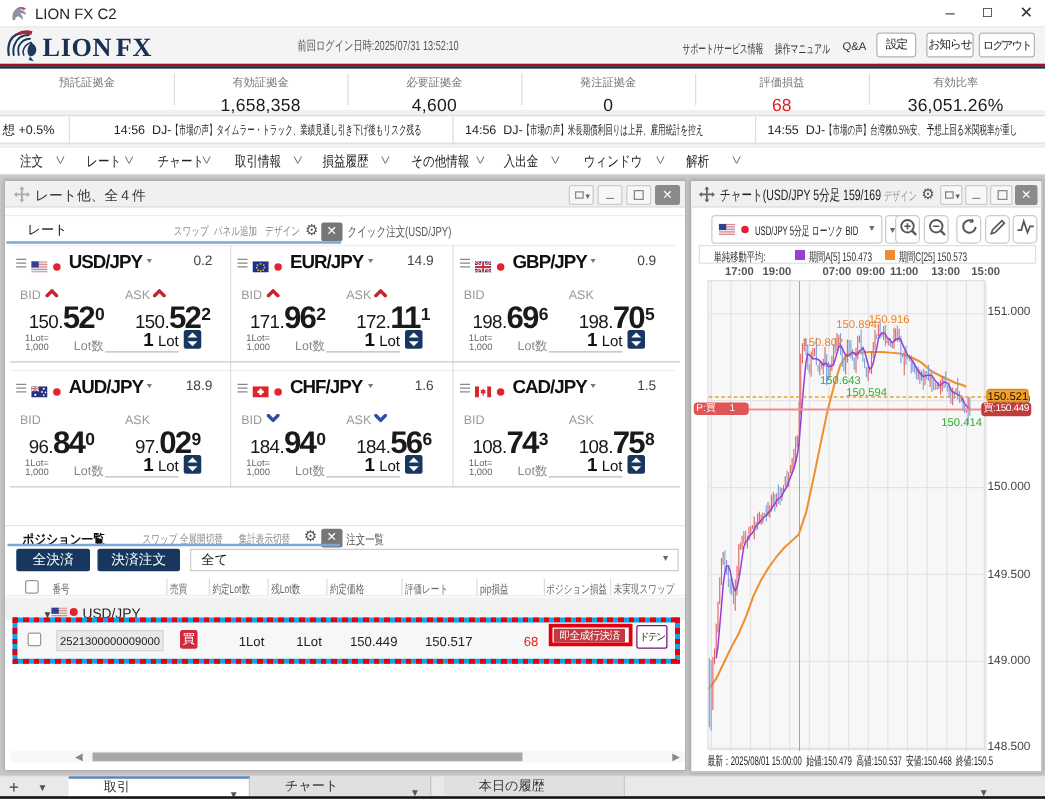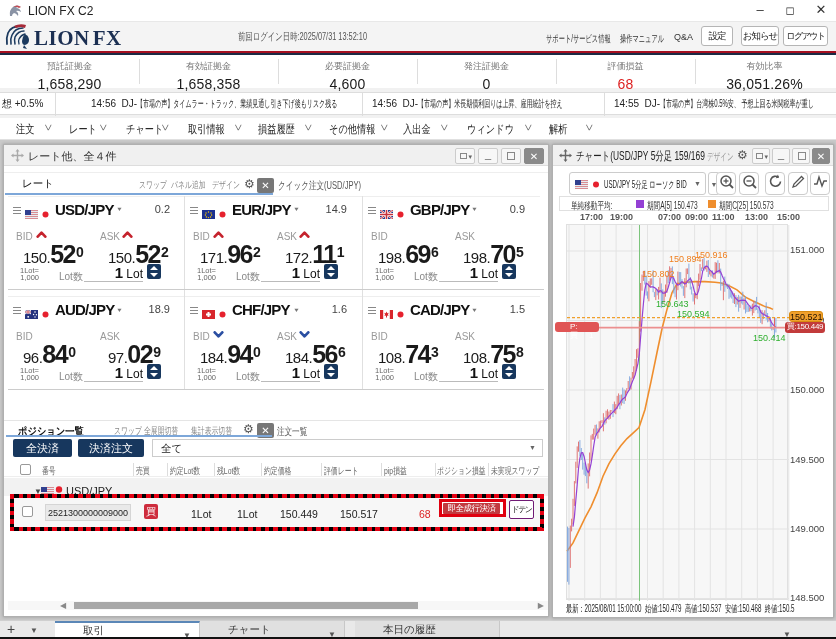--- a/index.html
+++ b/index.html
@@ -78,21 +78,21 @@
 #pos .plink{position:absolute;top:4px;font-size:9.5px;color:#888;white-space:nowrap;display:inline-block;transform:scaleX(.72);transform-origin:0 50%;}
 #pos .blue2{position:absolute;left:2px;top:14px;width:266px;height:2px;background:#7da7d9;}
 .navybtn{position:absolute;height:18px;background:#17375e;color:#fff;font-size:11px;text-align:center;border-radius:2px;line-height:18px;}
 #pos .sel{position:absolute;left:148px;top:19px;width:391px;height:18px;border:1px solid #ccc;background:#fff;font-size:10.5px;color:#222;line-height:16px;padding-left:8px;}
 #pos .sel i{position:absolute;right:6px;top:0px;font-style:normal;font-size:7px;color:#666;}
 #pos .thead{position:absolute;left:0;top:42px;width:544px;height:15px;background:#fff;border-bottom:1px solid #eee;}
 #pos .thead span{position:absolute;top:3px;font-size:9.5px;color:#666;white-space:nowrap;display:inline-block;transform:scaleX(.72);transform-origin:0 50%;}
 #pos .thead .csep{position:absolute;top:1px;width:1px;height:13px;background:#ddd;transform:none;}
 .cb{position:absolute;width:11px;height:11px;border:1px solid #999;border-radius:2px;background:#fff;}
 #pos .grow{position:absolute;left:0;top:58px;width:544px;height:18px;background:#f2f2f2;font-size:11px;color:#222;}
-.dashbox{position:absolute;left:6px;top:74px;width:534px;height:37px;background:#000000;}
+.dashbox{position:absolute;left:6px;top:74px;width:534px;height:37px;background:#0ea5e9;}
 .dashbox .ds{position:absolute;background:repeating-linear-gradient(90deg,#e50012 0 4.5px,rgba(0,0,0,0) 4.5px 8.5px);height:4px;left:0;width:100%;}
 .dashbox .dsv{position:absolute;background:repeating-linear-gradient(180deg,#e50012 0 4.5px,rgba(0,0,0,0) 4.5px 8.5px);width:4px;top:0;height:100%;}
 
 .drow{position:absolute;left:4px;top:4px;right:4px;bottom:4px;background:#f7f7f7;}
 .drow span{position:absolute;top:10px;font-size:10.5px;color:#222;}
 .numbox{position:absolute;left:31px;top:6px;width:86px;height:17px;background:#e9e9e9;border:1px solid #d5d5d5;font-size:9px;color:#222;text-align:center;line-height:16px;}
 .buybadge{position:absolute;left:130px;top:6px;width:14px;height:15px;background:#ce2c3d;color:#fff;font-size:10px;text-align:center;line-height:15px;border-radius:2px;}
 .redbtnwrap{position:absolute;left:425px;top:1px;width:67px;height:18px;border:3px solid #e00010;background:#fff;}
 .redbtn{position:absolute;left:1px;top:0.5px;width:57px;height:11px;background:#c23a40;color:#fff;font-size:8.5px;text-align:center;line-height:11px;border-radius:1px;letter-spacing:-0.5px;}
 .dotenbtn{position:absolute;left:495px;top:2px;width:25px;height:19px;background:#fff;border:1px solid #701a75;border-radius:2px;font-size:8px;color:#222;text-align:center;line-height:17px;overflow:hidden;letter-spacing:-1.5px;}
@@ -163,21 +163,20 @@
  <div class="hbtn" style="left:783px;width:45px;letter-spacing:-1.5px;font-size:9px;">ログアウト</div>
 </div>
 <div id="redline"></div>
 <div id="navyline"></div>
 <div id="gap1"></div>
 <div id="gap2"></div>
 
 <div id="acct">
  <div class="acol" style="left:0">
       <div class="lb">預託証拠金</div>
-      <div class="vl">1,658,290</div>
     </div>
  <div class="acol" style="left:139px">
       <div class="lb">有効証拠金</div>
       <div class="vl">1,658,358</div>
     </div>
  <div class="acol" style="left:278px">
       <div class="lb">必要証拠金</div>
       <div class="vl">4,600</div>
     </div>
  <div class="acol" style="left:417px">
@@ -676,14 +675,14 @@
  <div id="paxis">
   <span style="top:99px">151.000</span>
       <span style="top:169px">150.500</span>
       <span style="top:239px">150.000</span>
       <span style="top:309px">149.500</span>
       <span style="top:378px">149.000</span>
       <span style="top:447px">148.500</span>
  </div>
  <div class="pricetag" style="left:236px;top:166px;width:34px;height:11px;background:#f0a02c;border:1px solid #d88a10;color:#201000;line-height:10px;font-size:9px">150.521</div>
  <div class="pricetag" style="left:232px;top:177px;width:40px;height:11px;background:#c23b3b;color:#fff;line-height:10px;font-size:8px;letter-spacing:-0.3px">買:150.449</div>
- <div class="pricetag" style="left:2px;top:177px;width:44px;height:10px;background:#e05555;color:#fff;line-height:9px;font-size:8px;text-align:left;padding-left:15px">P:買&nbsp;&nbsp;&nbsp;&nbsp;&nbsp;1</div>
+ <div class="pricetag" style="left:2px;top:177px;width:44px;height:10px;background:#e05555;color:#fff;line-height:9px;font-size:8px;text-align:left;padding-left:2px">P:買&nbsp;&nbsp;&nbsp;&nbsp;&nbsp;1</div>
  <div id="cstatus"><b>最新：2025/08/01 15:00:00&nbsp;&nbsp;始値:150.479&nbsp;&nbsp;高値:150.537&nbsp;&nbsp;安値:150.468&nbsp;&nbsp;終値:150.5</b></div>
 </div>
 </body></html>

